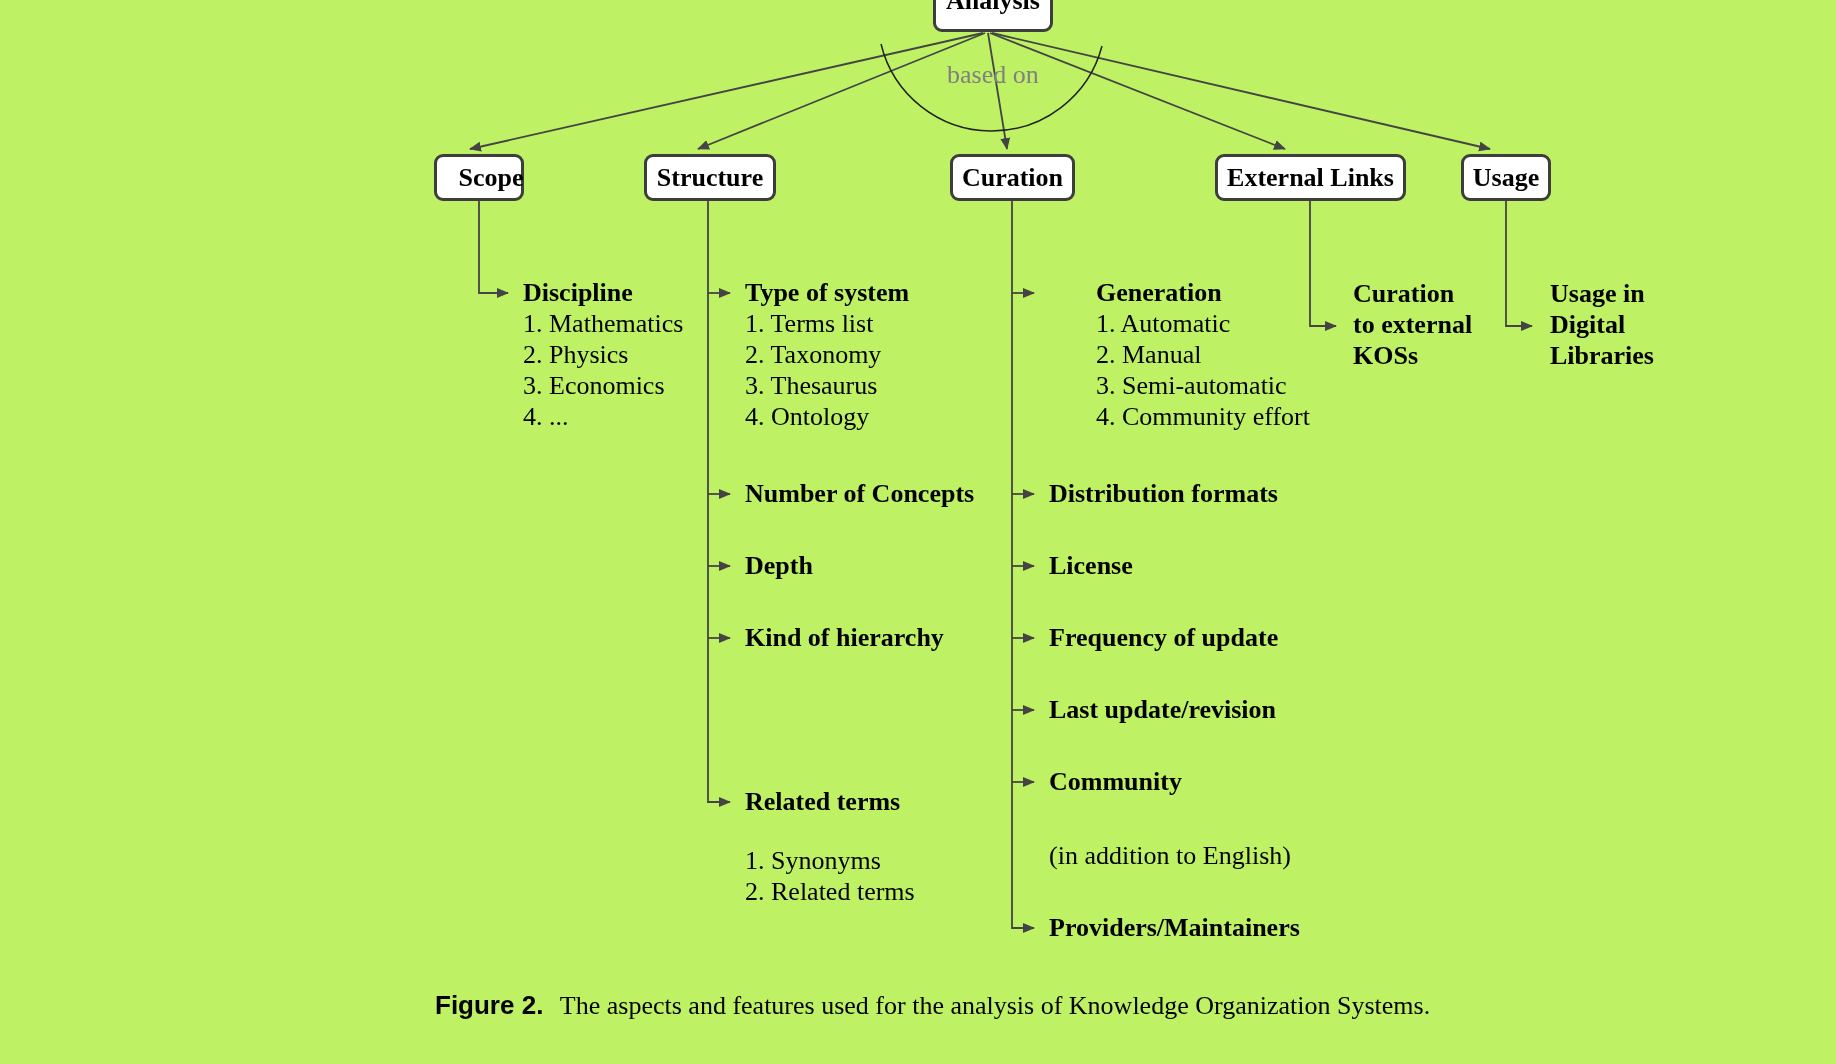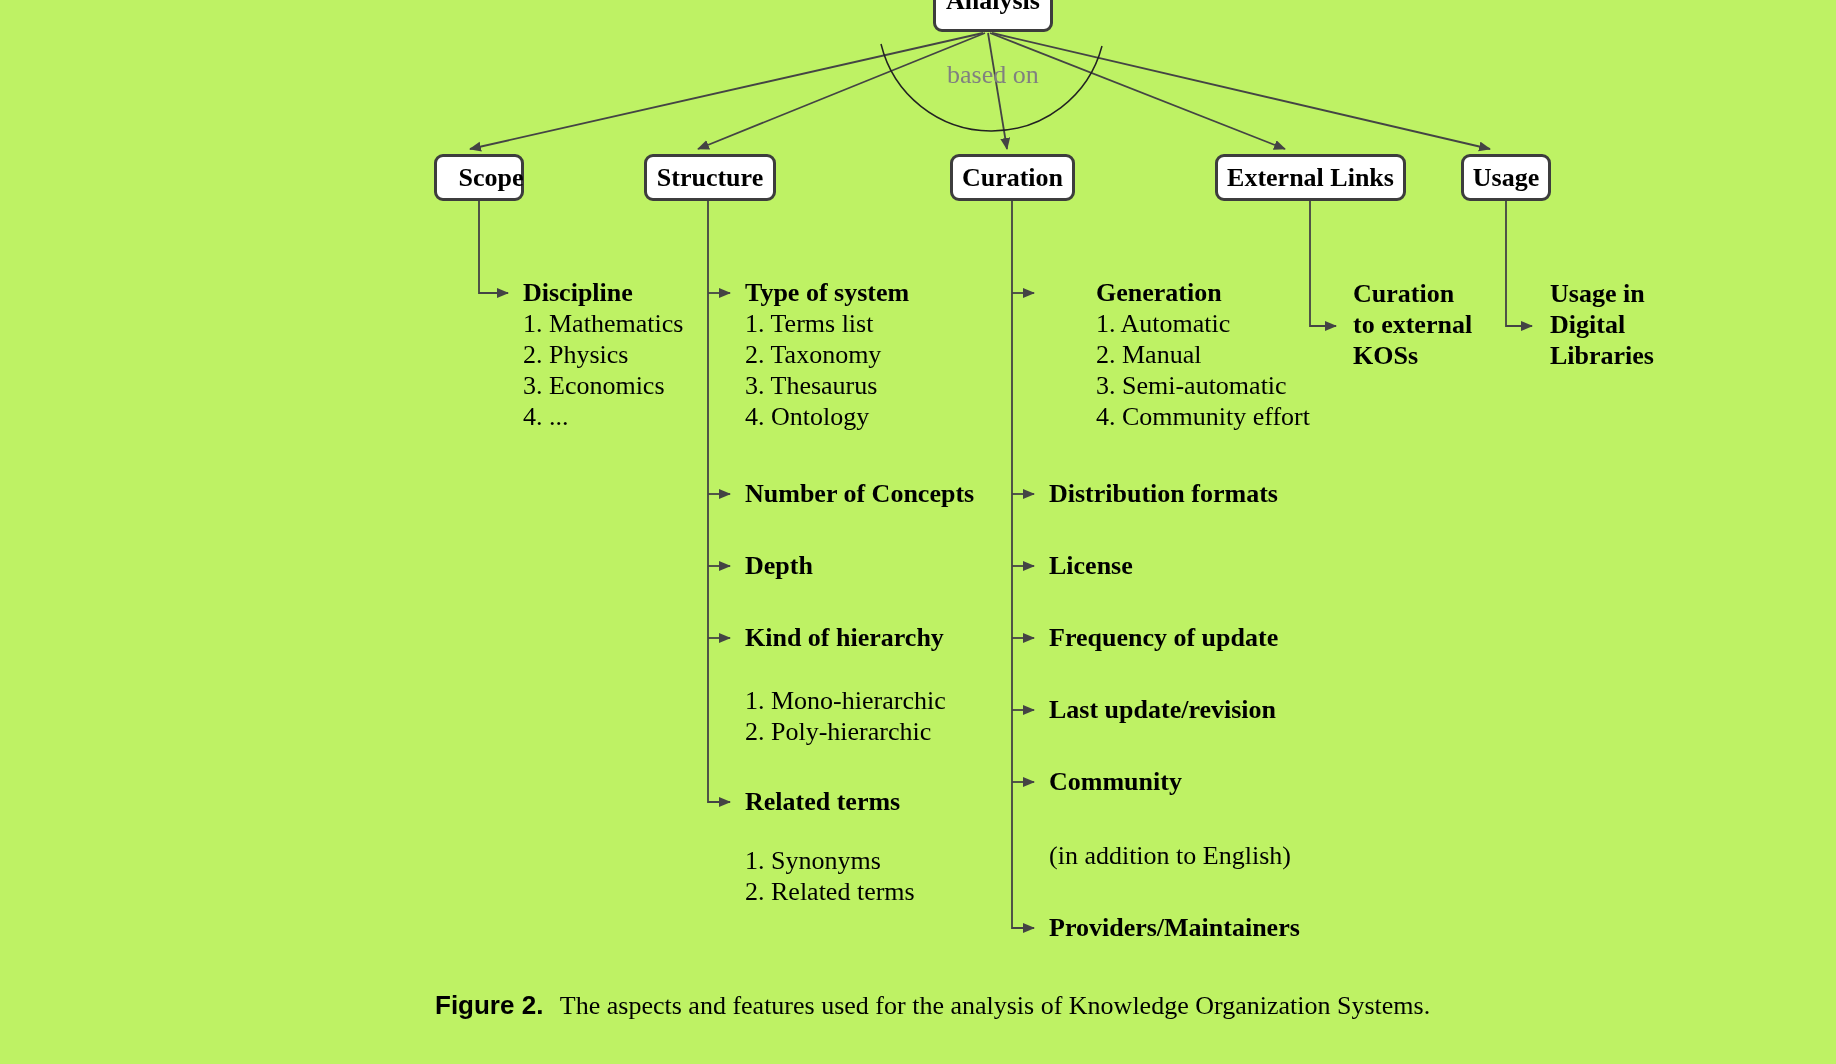--- a/index.html
+++ b/index.html
@@ -134,24 +134,20 @@
   </div>
   <div class="tblock" style="left:745px;top:478px;text-align:right;">
     <div class="hd">Number of Concepts</div>
   </div>
   <div class="tblock" style="left:745px;top:550px;">
     <div class="hd">Depth</div>
   </div>
   <div class="tblock" style="left:745px;top:622px;">
     <div class="hd">Kind of hierarchy</div>
   </div>
-  <div class="tblock" style="left:745px;top:685px;">
-    <div class="it">1. Mono-hierarchic</div>
-    <div class="it">2. Poly-hierarchic</div>
-  </div>
   <div class="tblock" style="left:745px;top:786px;">
     <div class="hd">Related terms</div>
   </div>
   <div class="tblock" style="left:745px;top:845px;">
     <div class="it">1. Synonyms</div>
     <div class="it">2. Related terms</div>
   </div>
 
   <div class="tblock" style="left:1049px;top:277px;margin-left:47px;">
     <div class="hd">Generation</div>

